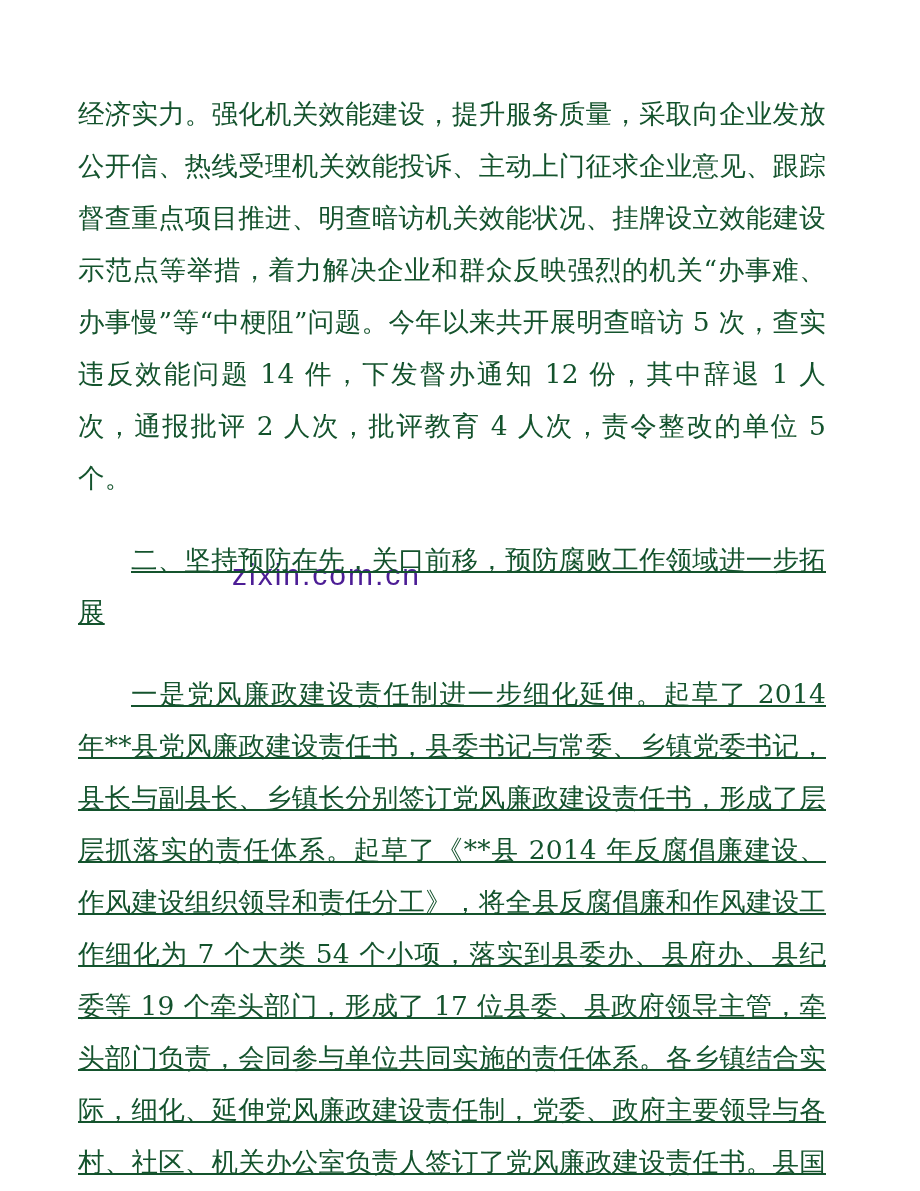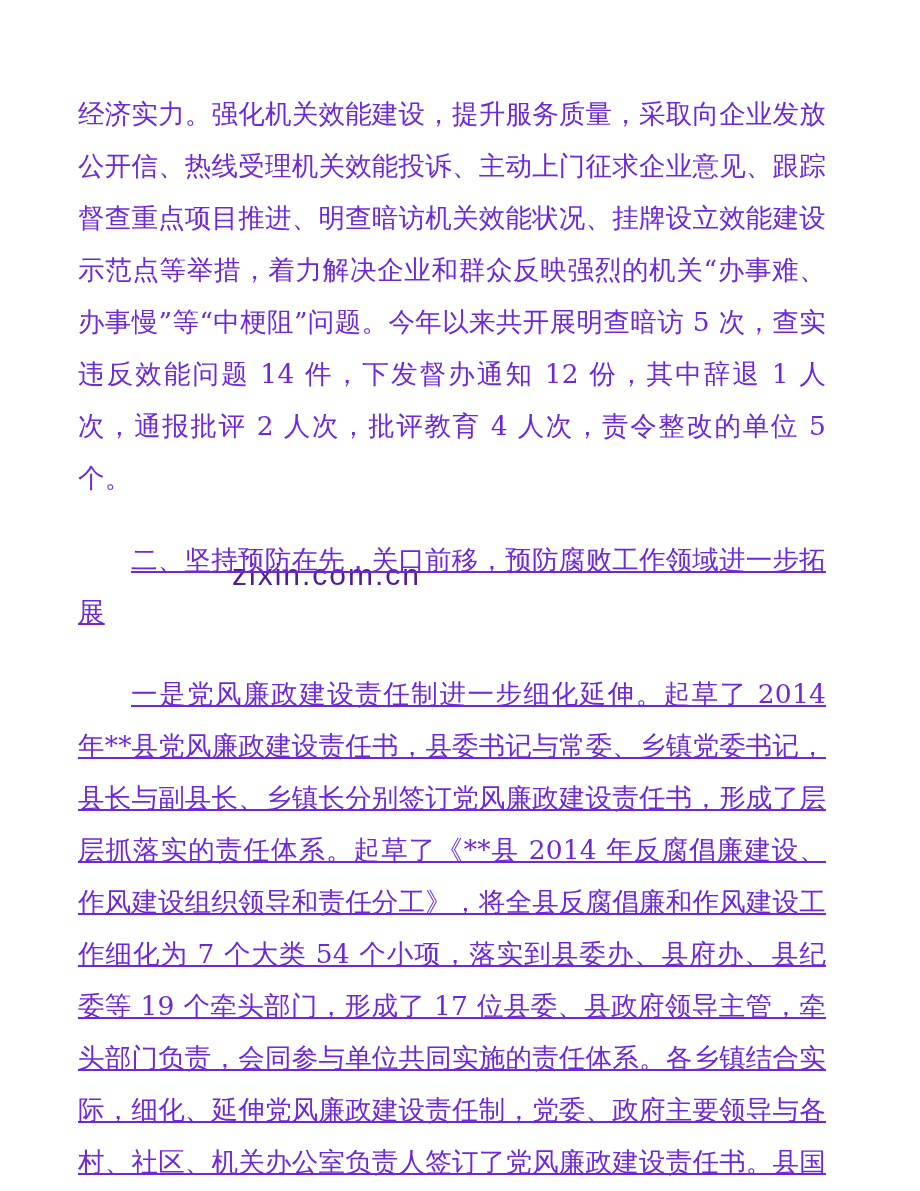--- a/index.html
+++ b/index.html
@@ -26,21 +26,21 @@
     position: relative;
     z-index: 2;
   }
   p.para {
     margin: 0 16px 0 0;
     font-size: 26.5px;
     line-height: 52px;
     letter-spacing: 0.2px;
     text-align: justify;
     text-justify: inter-ideograph;
-    color: #6d28d9;
+    color: #14532d;
     font-family: "DejaVu Serif", "Liberation Serif", serif;
   }
   p.indent {
     text-indent: 53px;
     text-decoration: underline;
   }
   p.gap {
     margin-top: 30px;
   }
   .watermark {

